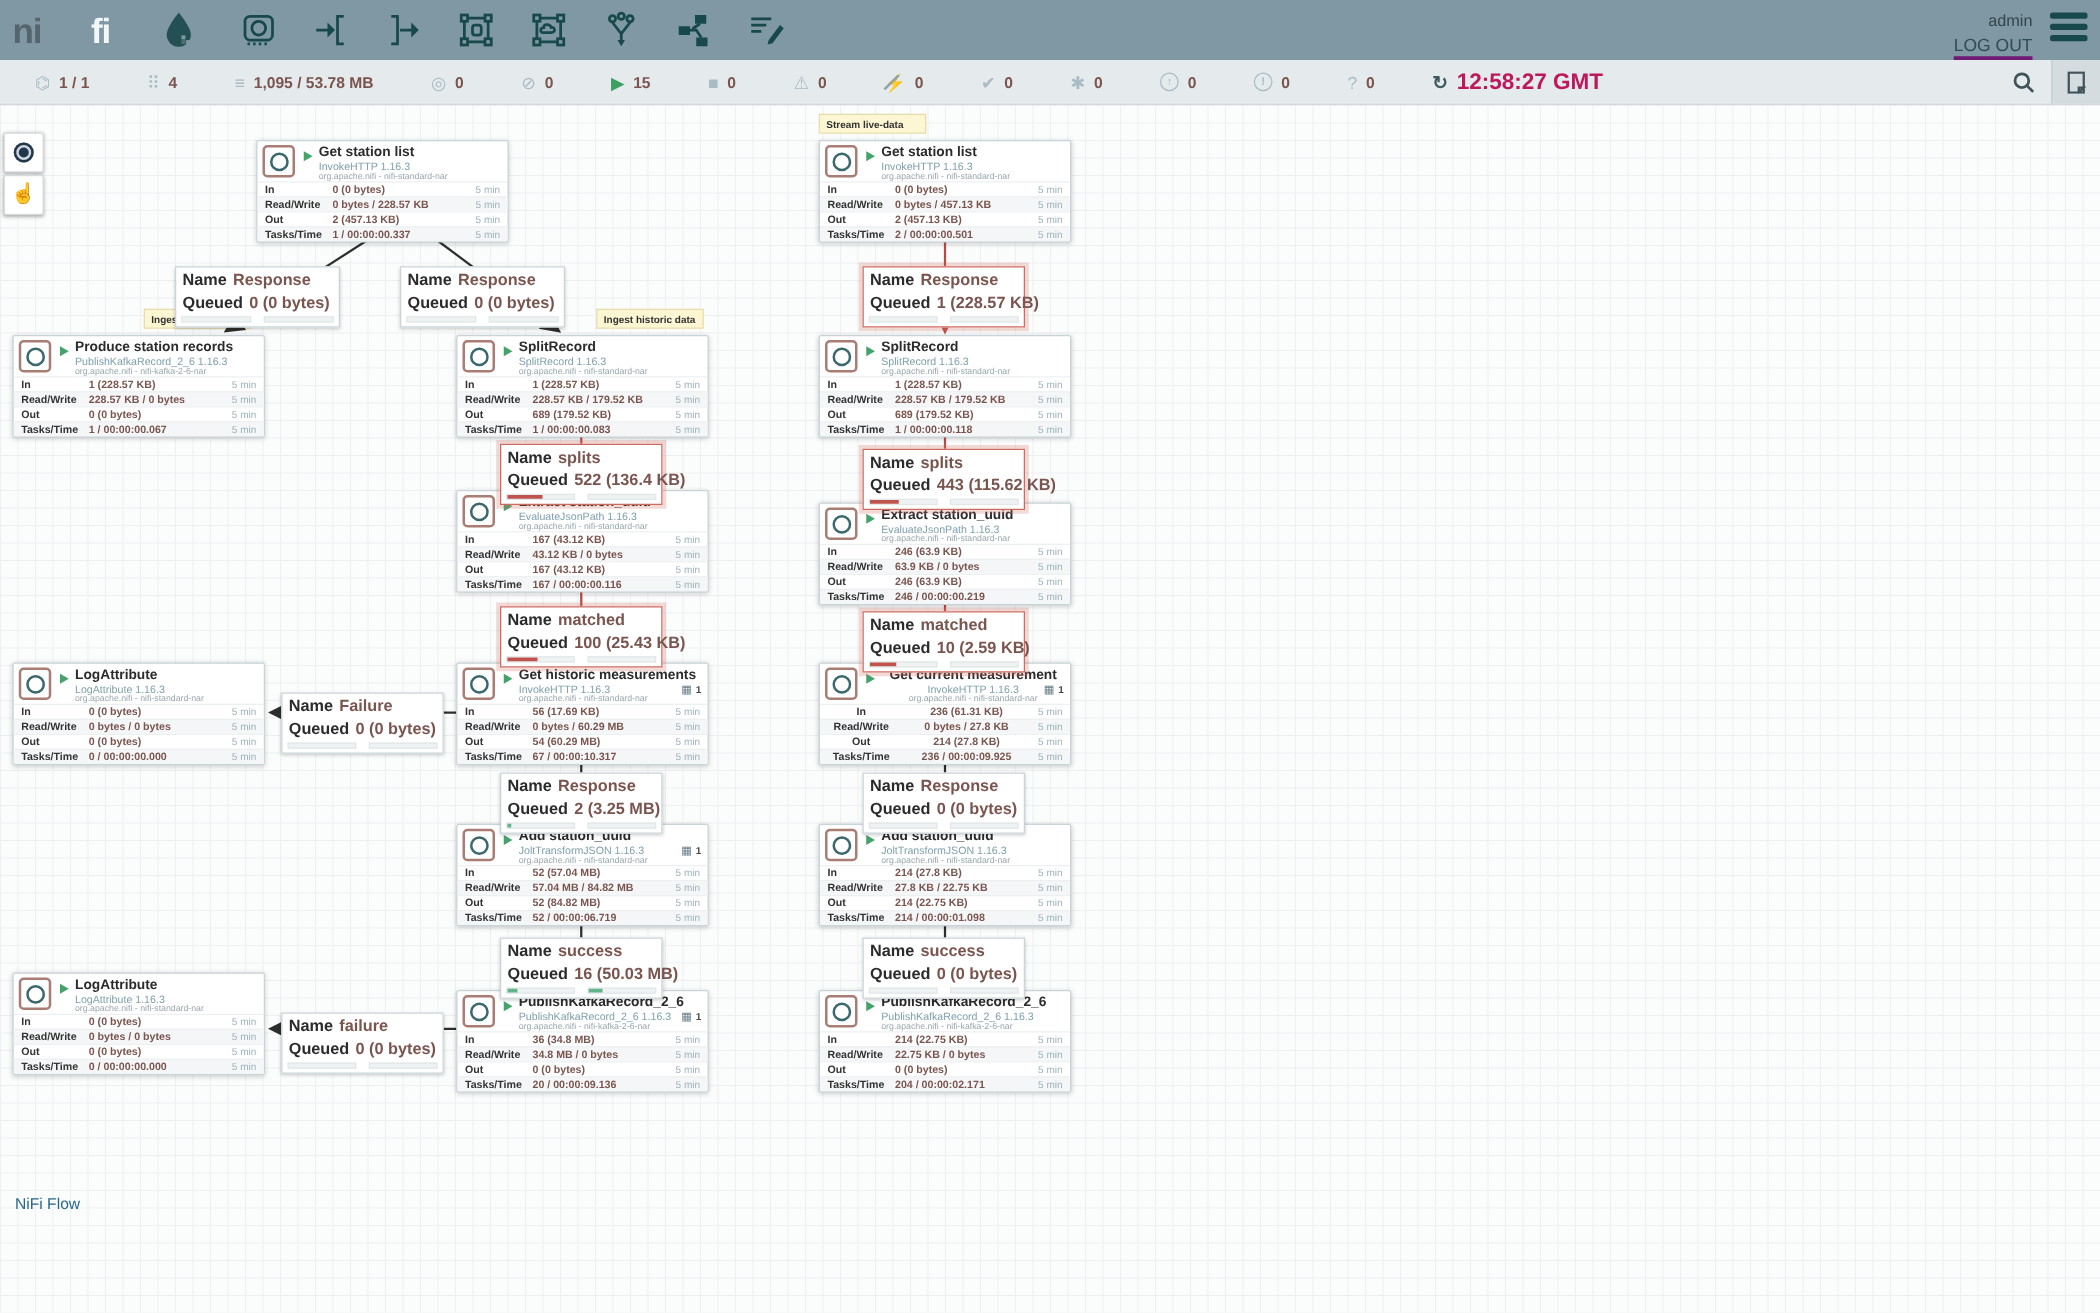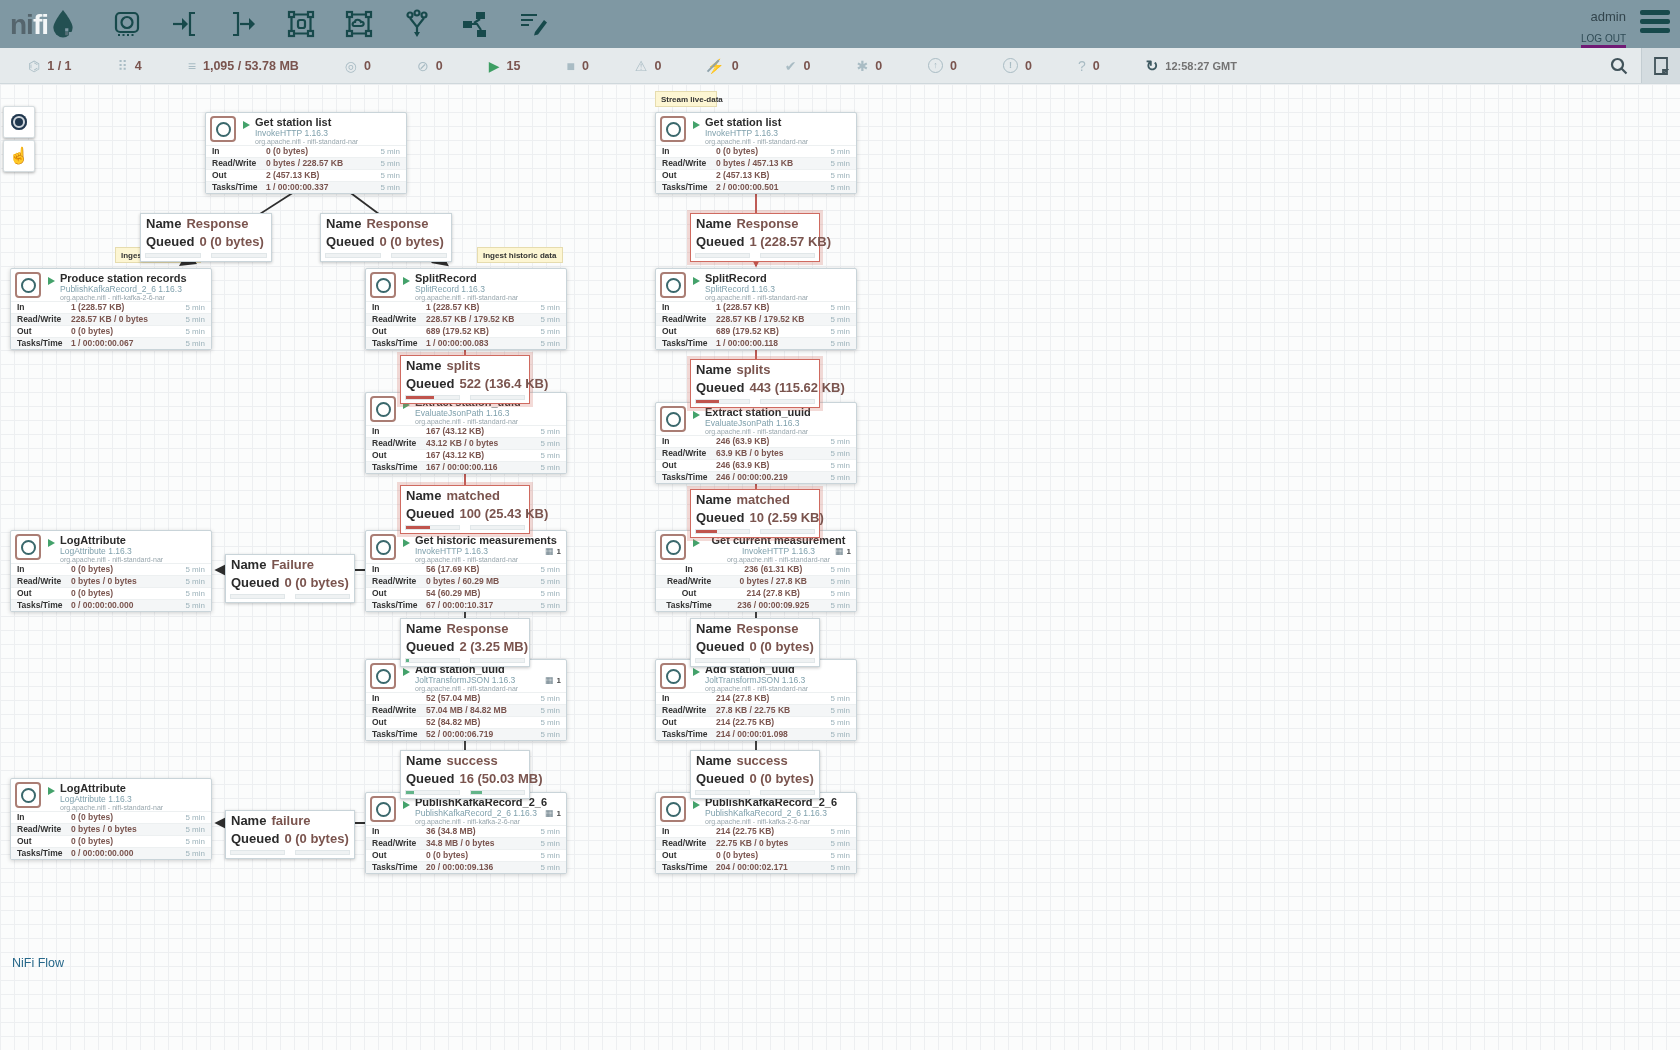--- a/index.html
+++ b/index.html
@@ -1,43 +1,43 @@
 <!DOCTYPE html>
 <html><head>
 <meta charset="utf-8">
 <style>
   html,body{margin:0;padding:0;width:1680px;height:1050px;overflow:hidden;
     font-family:"Liberation Sans",sans-serif;background:#fafbfc;}
   
   #app-header{position:absolute;left:0;top:0;width:1680px;height:48px;background:#7f98a3;display:flex;align-items:center;}
-  .logo{display:flex;align-items:flex-end;margin-left:10px;user-select:none;}
+  .logo{display:flex;align-items:flex-end;margin-left:10px;user-select:none;gap:40px;}
   .logo-ni{font-size:28px;font-weight:bold;color:#55656d;letter-spacing:-1px;line-height:1;}
   .logo-fi{font-size:28px;font-weight:bold;color:#f4f7f8;letter-spacing:-1px;line-height:1;}
   .logo svg{margin-left:2px;}
   #toolbar{display:flex;gap:24px;margin-left:34px;align-items:center;}
   .tb-btn{width:34px;height:36px;display:flex;align-items:center;justify-content:center;cursor:grab;}
   .tb-btn svg{stroke:#17494b;fill:none;stroke-width:2.2;}
   #header-right{position:absolute;right:10px;top:4px;display:flex;align-items:flex-start;gap:14px;}
   #user-block{text-align:right;line-height:1.35;padding-top:4px;}
   #user-name{font-size:13px;color:#33454d;}
-  #logout-link{font-size:10px;color:#2f4b55;border-bottom:6px solid #701a75;cursor:pointer;display:inline-block;}
+  #logout-link{font-size:14px;color:#2f4b55;border-bottom:6px solid #701a75;cursor:pointer;display:inline-block;}
   #hamburger{width:30px;padding-top:6px;cursor:pointer;}
   #hamburger div{height:5px;background:#17494b;border-radius:2px;margin-bottom:4px;}
   
   #statusbar{position:absolute;left:0;top:48px;width:1680px;height:36px;background:#e5eaec;border-bottom:1px solid #cfd8dc;display:flex;align-items:center;padding-left:28px;box-sizing:border-box;}
   .sb-item{display:flex;align-items:center;gap:7px;margin-right:46px;white-space:nowrap;}
   .sb-ico{font-size:14px;color:#a9bcc4;line-height:1;}
   .sb-ico.green{color:#3d9e63;}
   .sb-ico.circ{width:13px;height:13px;border:1.5px solid #a9bcc4;border-radius:50%;font-size:9px;display:flex;align-items:center;justify-content:center;color:#a9bcc4;font-weight:bold;}
   .sb-ico.slash{position:relative;}
   .sb-ico.slash::after{content:"";position:absolute;left:-2px;top:6px;width:16px;height:1.5px;background:#8fa3ac;transform:rotate(-45deg);}
   .sb-val{font-size:12.5px;font-weight:bold;color:#7a544e;}
   .sb-refresh{display:flex;align-items:center;gap:7px;}
   #refresh-icon{font-size:15px;color:#3f5a62;font-weight:bold;cursor:pointer;}
-  #refresh-time{font-size:11px;font-weight:bold;color:#737373;}
+  #refresh-time{font-size:18px;font-weight:bold;color:#be185d;}
   #sb-right{position:absolute;right:0;top:0;height:35px;display:flex;align-items:center;}
   #search-btn{width:44px;height:35px;display:flex;align-items:center;justify-content:center;cursor:pointer;}
   #outline-btn{width:38px;height:35px;background:#d4dce0;border-left:1px solid #c3cdd2;display:flex;align-items:center;justify-content:center;cursor:pointer;}
   
   #canvas{position:absolute;left:0;top:84px;width:1680px;height:966px;
     background-image:linear-gradient(#edeff1 1px,transparent 1px),linear-gradient(90deg,#edeff1 1px,transparent 1px);
     background-size:14px 14px;background-color:#fbfcfc;}
   #links-svg{position:absolute;left:0;top:0;z-index:2;}
   
   .canvas-label{position:absolute;z-index:1;background:#fdf6d3;border:1px solid #e6dcae;font-size:8px;font-weight:bold;color:#333;padding:3px 5px 2px;box-sizing:border-box;white-space:nowrap;cursor:pointer;}
@@ -261,21 +261,21 @@
       <line x1="756" y1="257" x2="756" y2="314" stroke="#b94b45" stroke-width="1.8" marker-end="url(#ar-red)"></line>
       <line x1="465" y1="381" x2="465" y2="442" stroke="#b94b45" stroke-width="1.8" marker-end="url(#ar-red)"></line>
       <line x1="756" y1="391" x2="756" y2="442" stroke="#b94b45" stroke-width="1.8" marker-end="url(#ar-red)"></line>
       <line x1="465" y1="519" x2="465" y2="571" stroke="#2e2e2e" stroke-width="1.8" marker-end="url(#ar-dark)"></line>
       <line x1="756" y1="519" x2="756" y2="571" stroke="#2e2e2e" stroke-width="1.8" marker-end="url(#ar-dark)"></line>
       <line x1="465" y1="648" x2="465" y2="704" stroke="#2e2e2e" stroke-width="1.8" marker-end="url(#ar-dark)"></line>
       <line x1="756" y1="648" x2="756" y2="704" stroke="#2e2e2e" stroke-width="1.8" marker-end="url(#ar-dark)"></line>
       <line x1="365" y1="486" x2="218" y2="486" stroke="#2e2e2e" stroke-width="1.8" marker-end="url(#ar-dark)"></line>
       <line x1="365" y1="739" x2="218" y2="739" stroke="#2e2e2e" stroke-width="1.8" marker-end="url(#ar-dark)"></line>
     </svg>
-<div class="canvas-label" style="left: 655px; top: 7px; width: 62px;">Stream live-data</div>
+<div class="canvas-label" style="left: 655px; top: 7px; width: 86px;">Stream live-data</div>
     <div class="canvas-label" style="left: 115px; top: 163px; width: 86px;">Ingest station records</div>
     <div class="canvas-label" style="left: 477px; top: 163px; width: 86px;">Ingest historic data</div>
     <div class="queue" style="left: 140px; top: 129px; width: 132px;">
     <div class="q-row">
         <span class="q-lab">Name</span>
         <span class="q-val">Response</span>
       </div>
     <div class="q-row">
         <span class="q-lab">Queued</span>
         <span class="q-val">0 (0 bytes)</span>

